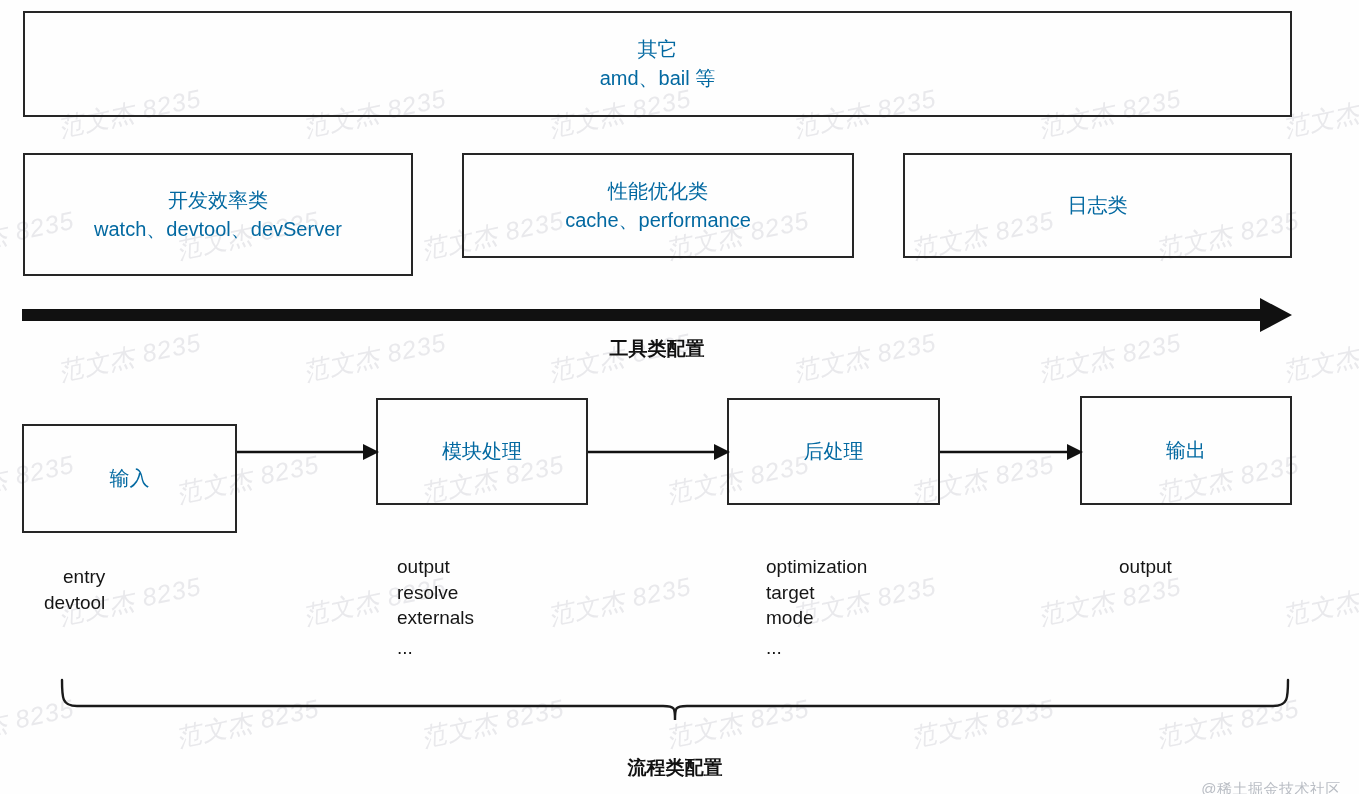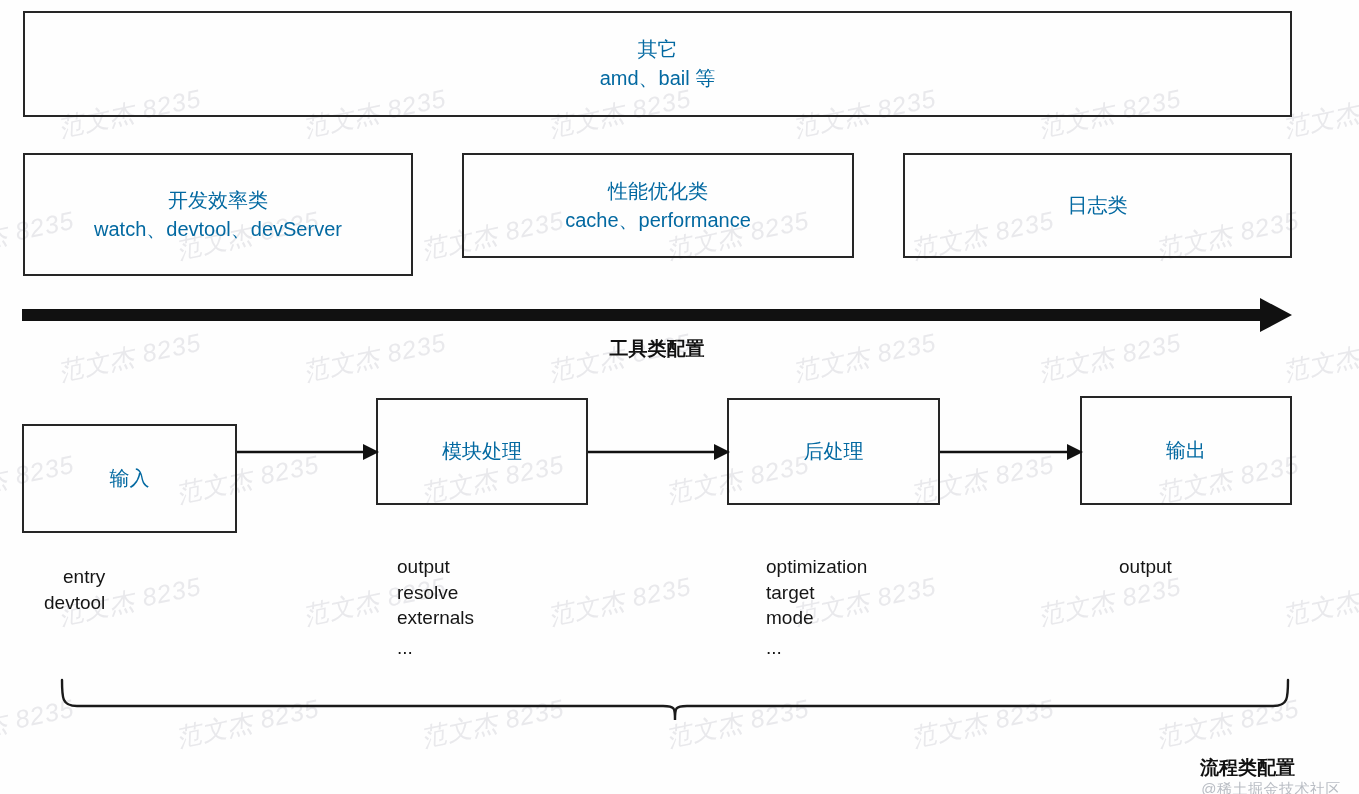--- a/index.html
+++ b/index.html
@@ -105,21 +105,21 @@
     top: 676px;
     width: 1240px;
     height: 60px;
     z-index: 2;
   }
   #brace-label {
     position: absolute;
     left: 55px;
     top: 755px;
     width: 1240px;
-    text-align: right;
+    text-align: center;
     font-size: 19px;
     font-weight: bold;
     color: #111;
     z-index: 2;
   }
 
   
   #corner-wm {
     position: absolute;
     right: 18px;

